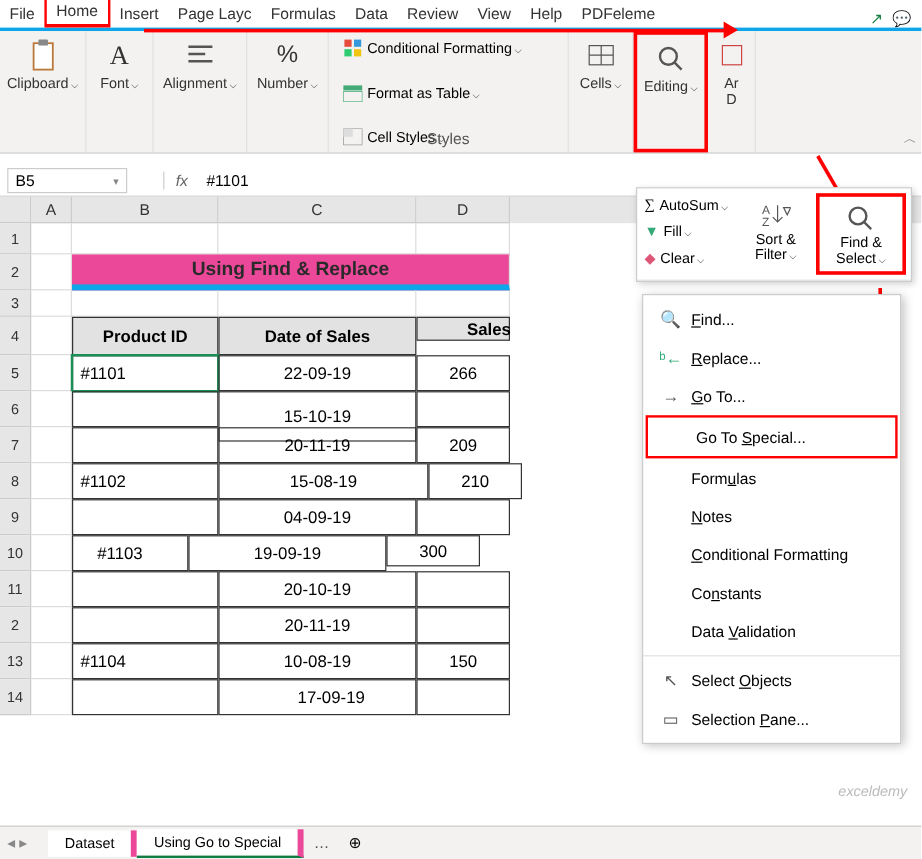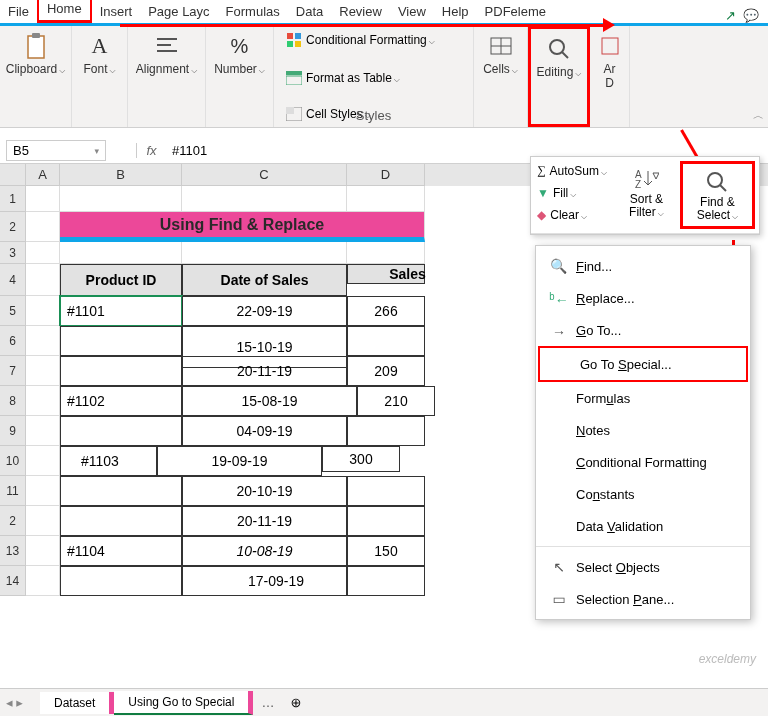--- a/index.html
+++ b/index.html
@@ -300,21 +300,21 @@
         <div class="row-h" style="height: 30px;">2</div>
         <div class="cell" style="width: 34px; height: 30px;"></div>
         <div class="cell table-cell" style="width: 122px; height: 30px;"></div>
         <div class="cell table-cell center" style="width: 165px; height: 30px;">20-11-19</div>
         <div class="cell table-cell center" style="width: 78px; height: 30px;"></div>
       </div>
       <div class="grid-row" style="height: 30px;">
         <div class="row-h" style="height: 30px;">13</div>
         <div class="cell" style="width: 34px; height: 30px;"></div>
         <div class="cell table-cell" style="width: 122px; height: 30px;">#1104</div>
-        <div class="cell table-cell center" style="width: 165px; height: 30px; font-style: italic;">10-08-19</div>
+        <div class="cell table-cell center" style="width: 165px; height: 30px;">10-08-19</div>
         <div class="cell table-cell center" style="width: 78px; height: 30px;">150</div>
       </div>
       <div class="grid-row" style="height: 30px;">
         <div class="row-h" style="height: 30px;">14</div>
         <div class="cell" style="width: 34px; height: 30px;"></div>
         <div class="cell table-cell" style="width: 122px; height: 30px;"></div>
         <div class="cell table-cell center" style="width: 165px; height: 30px; padding-left: 29px;">17-09-19</div>
         <div class="cell table-cell center" style="width: 78px; height: 30px;"></div>
       </div>
     </div>

